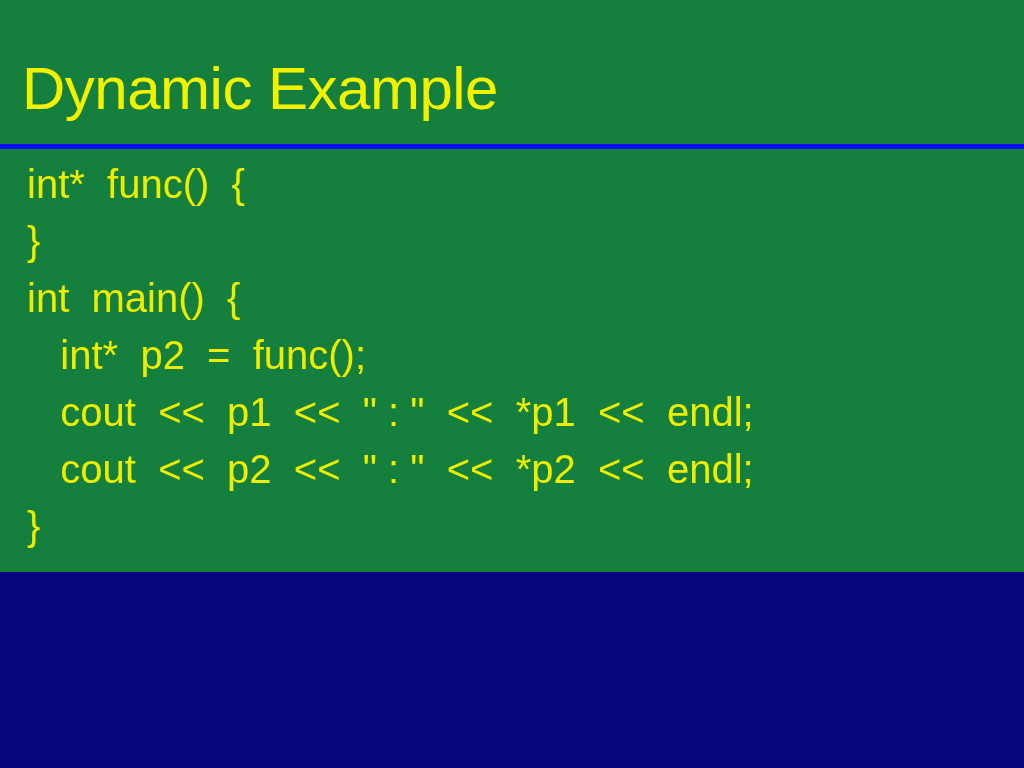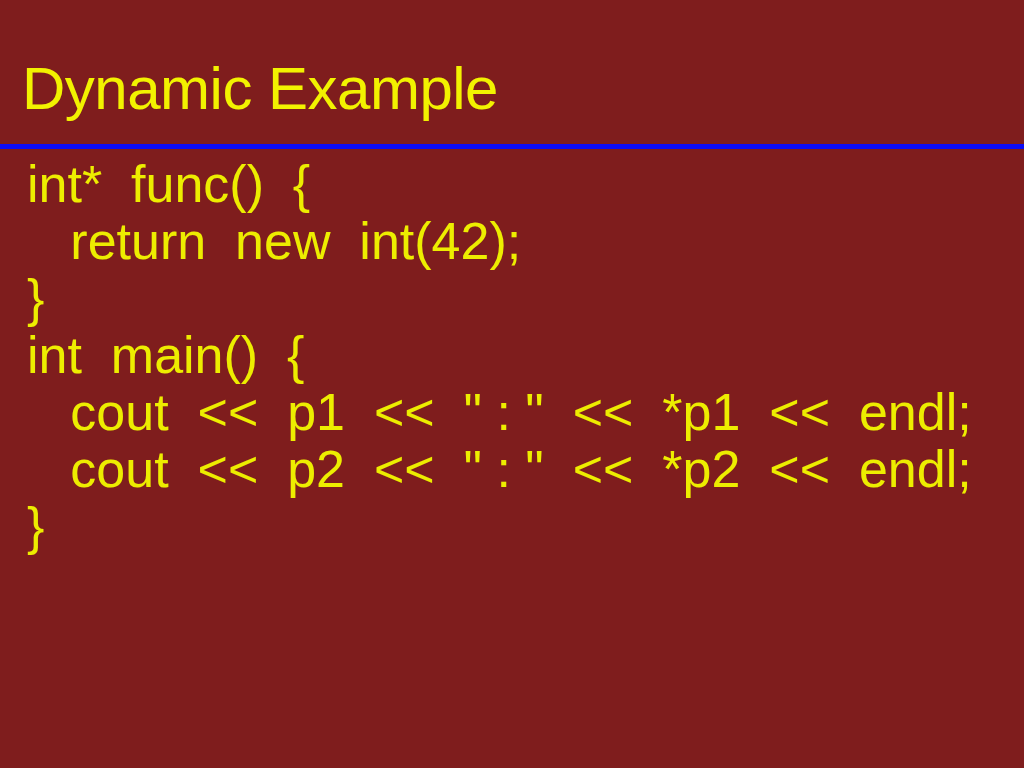--- a/index.html
+++ b/index.html
@@ -9,22 +9,22 @@
   body {
     width: 1024px;
     height: 768px;
     overflow: hidden;
     background: #06067f;
     font-family: "Liberation Sans", sans-serif;
   }
   .slide {
     position: relative;
     width: 1024px;
-    height: 768px;
-    background: #7f1d1d;
+    height: 572px;
+    background: #15803d;
     overflow: hidden;
   }
   .slide-title {
     position: absolute;
     left: 22px;
     top: 52px;
     font-size: 60px;
     line-height: 74px;
     color: #f2f200;
     white-space: nowrap;
@@ -38,41 +38,41 @@
     height: 5px;
     background: #0d0df5;
   }
   .code-body {
     position: absolute;
     left: 0;
     top: 156px;
     width: 1024px;
   }
   .code-line {
-    font-size: 52px;
+    font-size: 40px;
     line-height: 57px;
     color: #eded00;
     white-space: pre;
     padding-left: 27px;
     height: 57px;
     overflow: visible;
   }
 </style>
 </head>
 <body>
 
 <div class="slide">
 
   <div class="slide-title">Dynamic Example</div>
 
   <div class="title-rule"></div>
 
   <div class="code-body">
     <div class="code-line">int*  func()  {</div>
-    <div class="code-line">   return  new  int(42);</div>
     <div class="code-line">}</div>
     <div class="code-line">int  main()  {</div>
+    <div class="code-line">   int*  p2  =  func();</div>
     <div class="code-line">   cout  &lt;&lt;  p1  &lt;&lt;  " : "  &lt;&lt;  *p1  &lt;&lt;  endl;</div>
     <div class="code-line">   cout  &lt;&lt;  p2  &lt;&lt;  " : "  &lt;&lt;  *p2  &lt;&lt;  endl;</div>
     <div class="code-line">}</div>
   </div>
 
 </div>
 
 </body></html>

